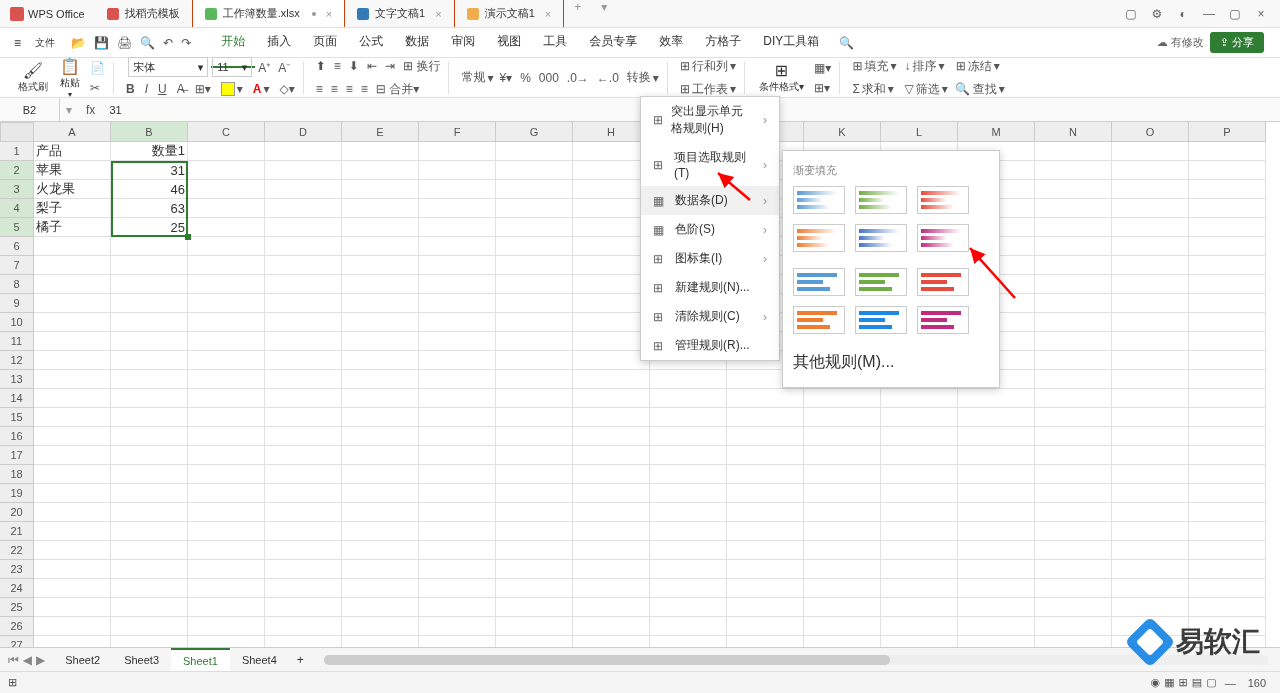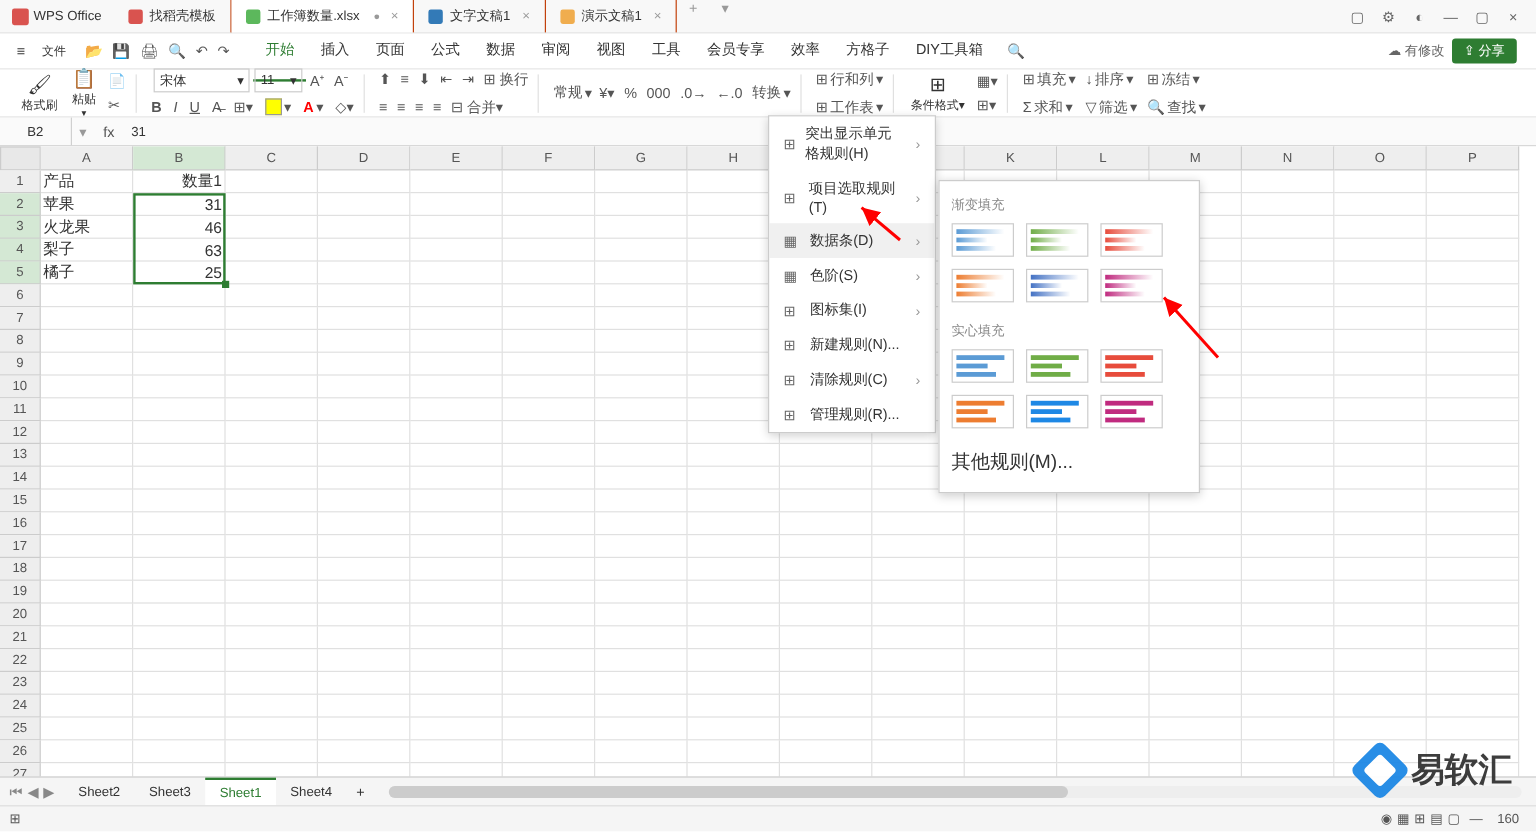--- a/index.html
+++ b/index.html
@@ -888,21 +888,20 @@
         <div class="bar-line" style="background:linear-gradient(90deg,#4472c4,#fff);width:90%;"></div>
         <div class="bar-line" style="background:linear-gradient(90deg,#4472c4,#fff);width:60%;"></div>
         <div class="bar-line" style="background:linear-gradient(90deg,#4472c4,#fff);width:75%;"></div>
       </div>
     <div class="bar-opt">
         <div class="bar-line" style="background:linear-gradient(90deg,#c02b7f,#fff);width:90%;"></div>
         <div class="bar-line" style="background:linear-gradient(90deg,#c02b7f,#fff);width:60%;"></div>
         <div class="bar-line" style="background:linear-gradient(90deg,#c02b7f,#fff);width:75%;"></div>
       </div>
   </div>
-  <div class="sub-title">实心填充</div>
   <div class="bar-grid">
     <div class="bar-opt">
         <div class="bar-line" style="background:#5b9bd5;width:90%;"></div>
         <div class="bar-line" style="background:#5b9bd5;width:60%;"></div>
         <div class="bar-line" style="background:#5b9bd5;width:75%;"></div>
       </div>
     <div class="bar-opt">
         <div class="bar-line" style="background:#70ad47;width:90%;"></div>
         <div class="bar-line" style="background:#70ad47;width:60%;"></div>
         <div class="bar-line" style="background:#70ad47;width:75%;"></div>

